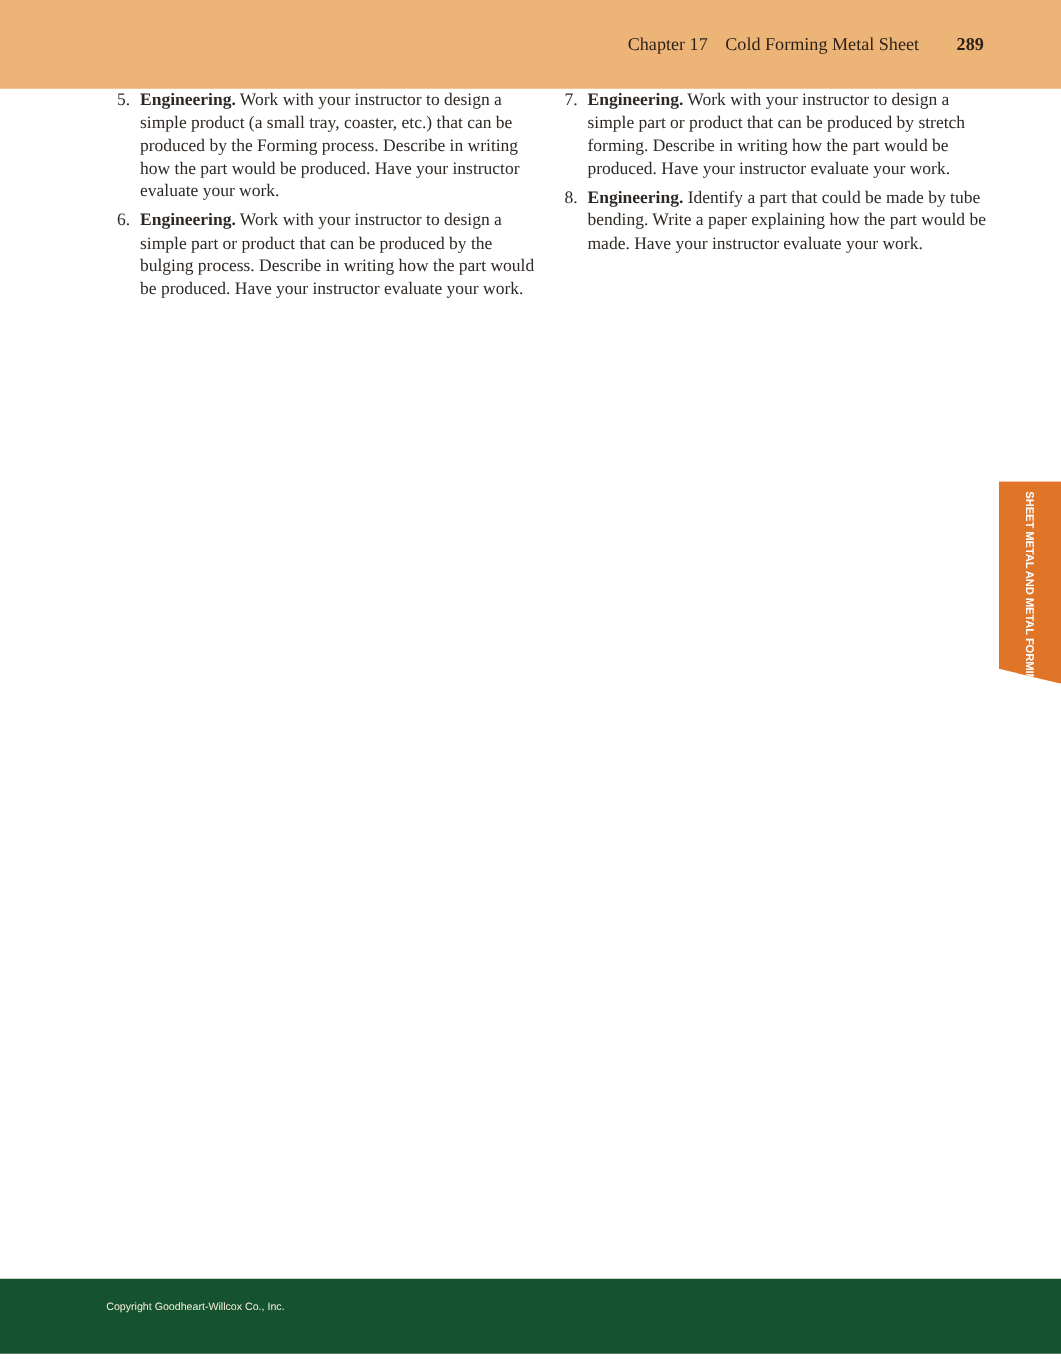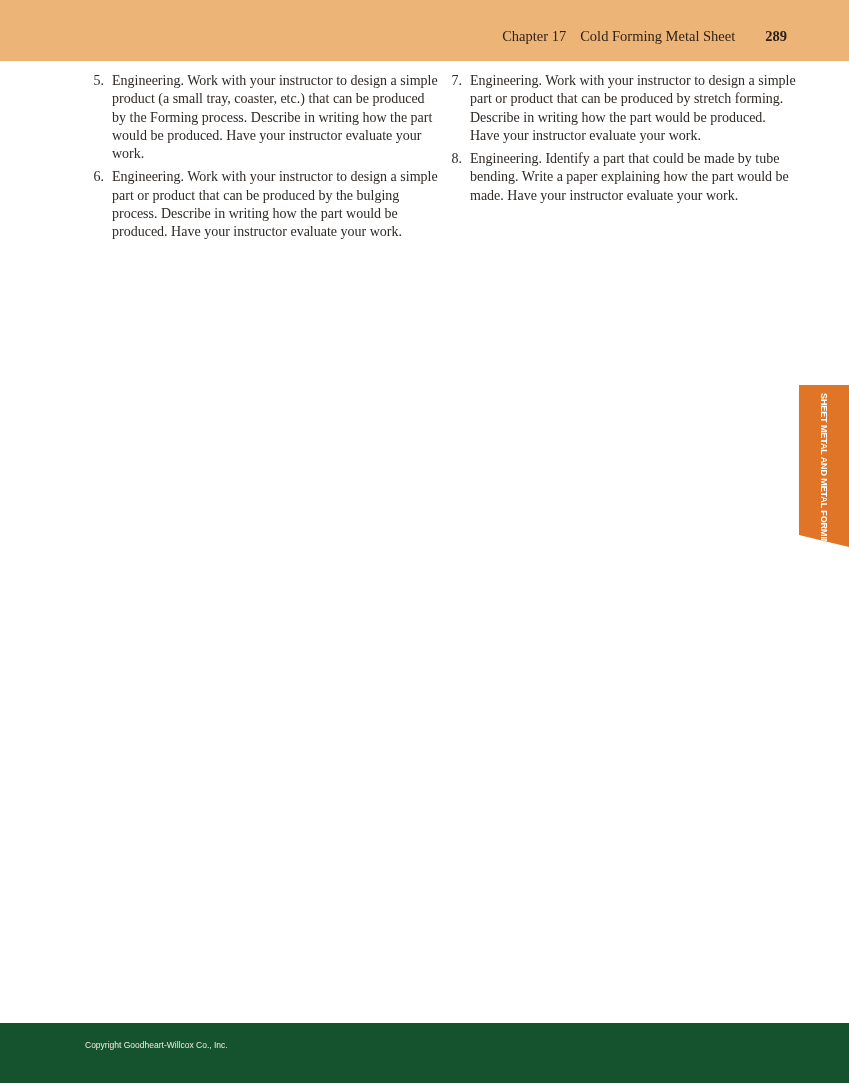--- a/index.html
+++ b/index.html
@@ -8,21 +8,21 @@
     position: relative;
     background: #ffffff;
     font-family: "Liberation Serif", serif;
     overflow: hidden;
   }
 
   
   .header-band {
     position: absolute;
     top: 0; left: 0;
-    width: 849px; height: 61px;
+    width: 849px; height: 71px;
     background: #ecb477;
   }
   .header-line {
     position: absolute;
     top: 28px;
     right: 62px;
     font-size: 14.5px;
     color: #2c1f15;
     white-space: nowrap;
   }
@@ -47,21 +47,21 @@
     color: #2e2925;
     margin-bottom: 5px;
   }
   .item-num {
     flex: none;
     width: 20px;
     text-align: right;
     margin-right: 8px;
   }
   .item-text { flex: 1; }
-  .item-lead { font-weight: normal; }
+  .item-lead { font-weight: bold; }
 
   
   .side-tab {
     position: absolute;
     top: 385px;
     right: 0;
     width: 50px;
     height: 162px;
     background: #e07427;
     clip-path: polygon(0 0, 100% 0, 100% 100%, 0 150px);

